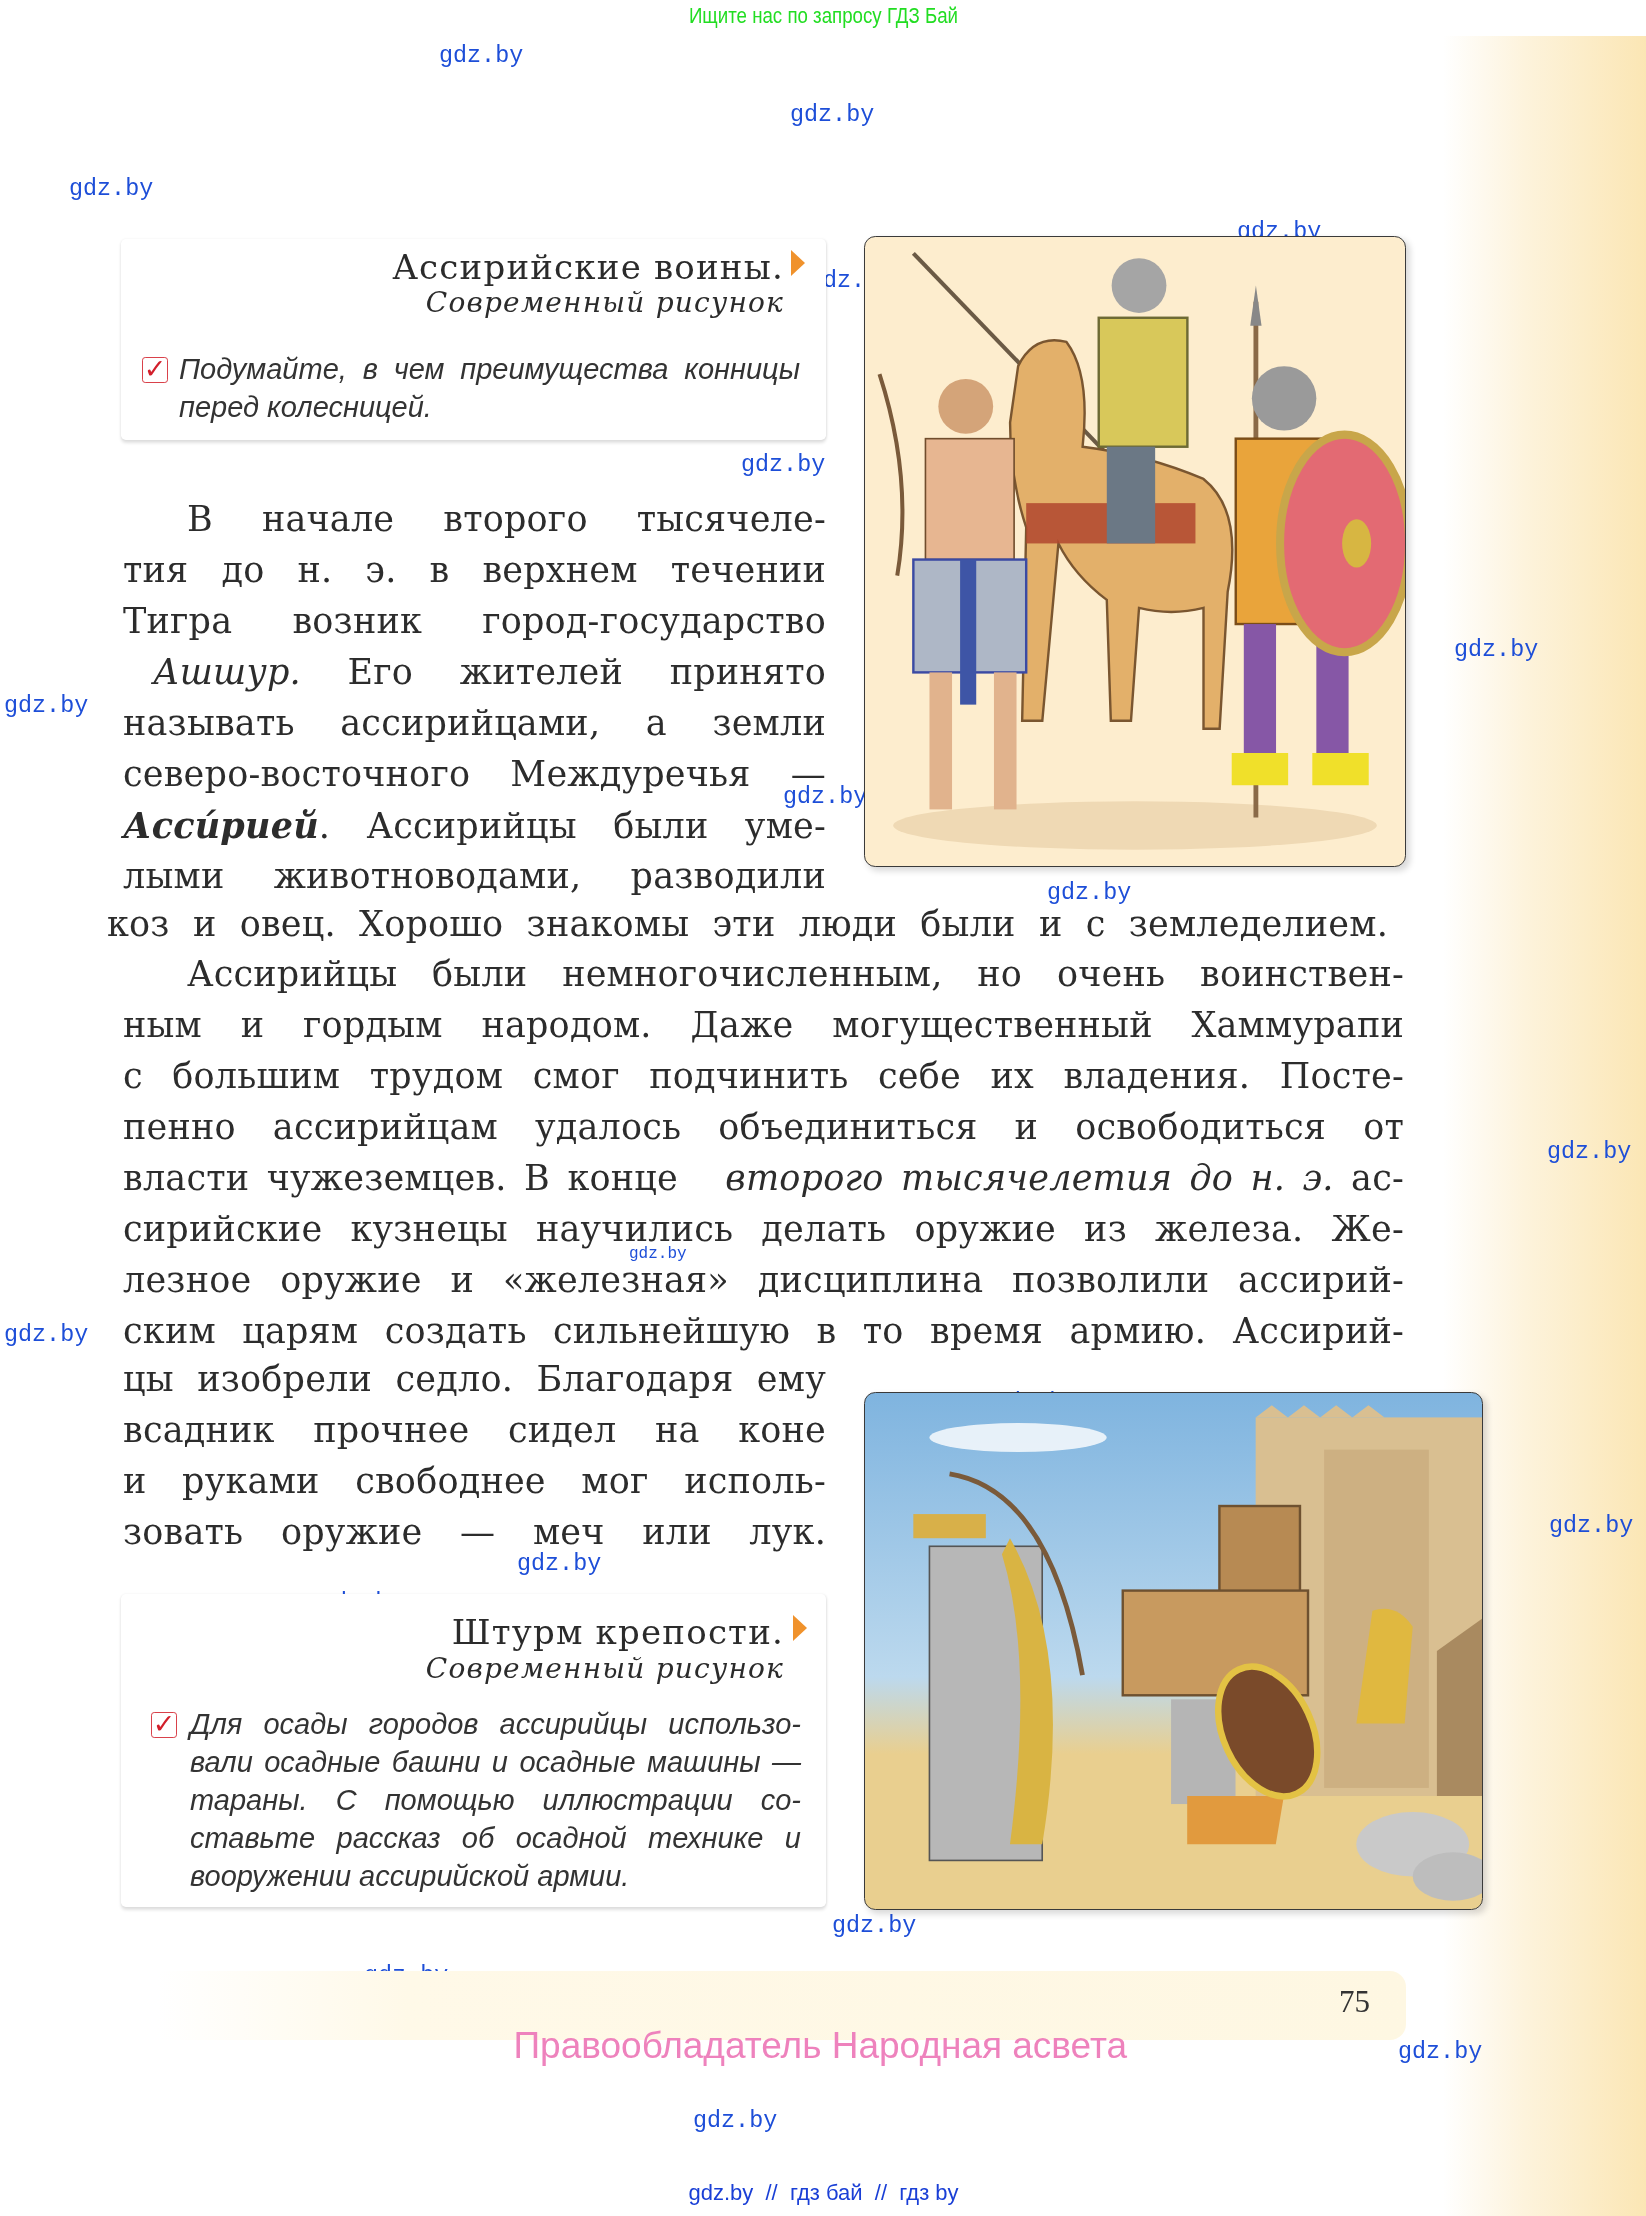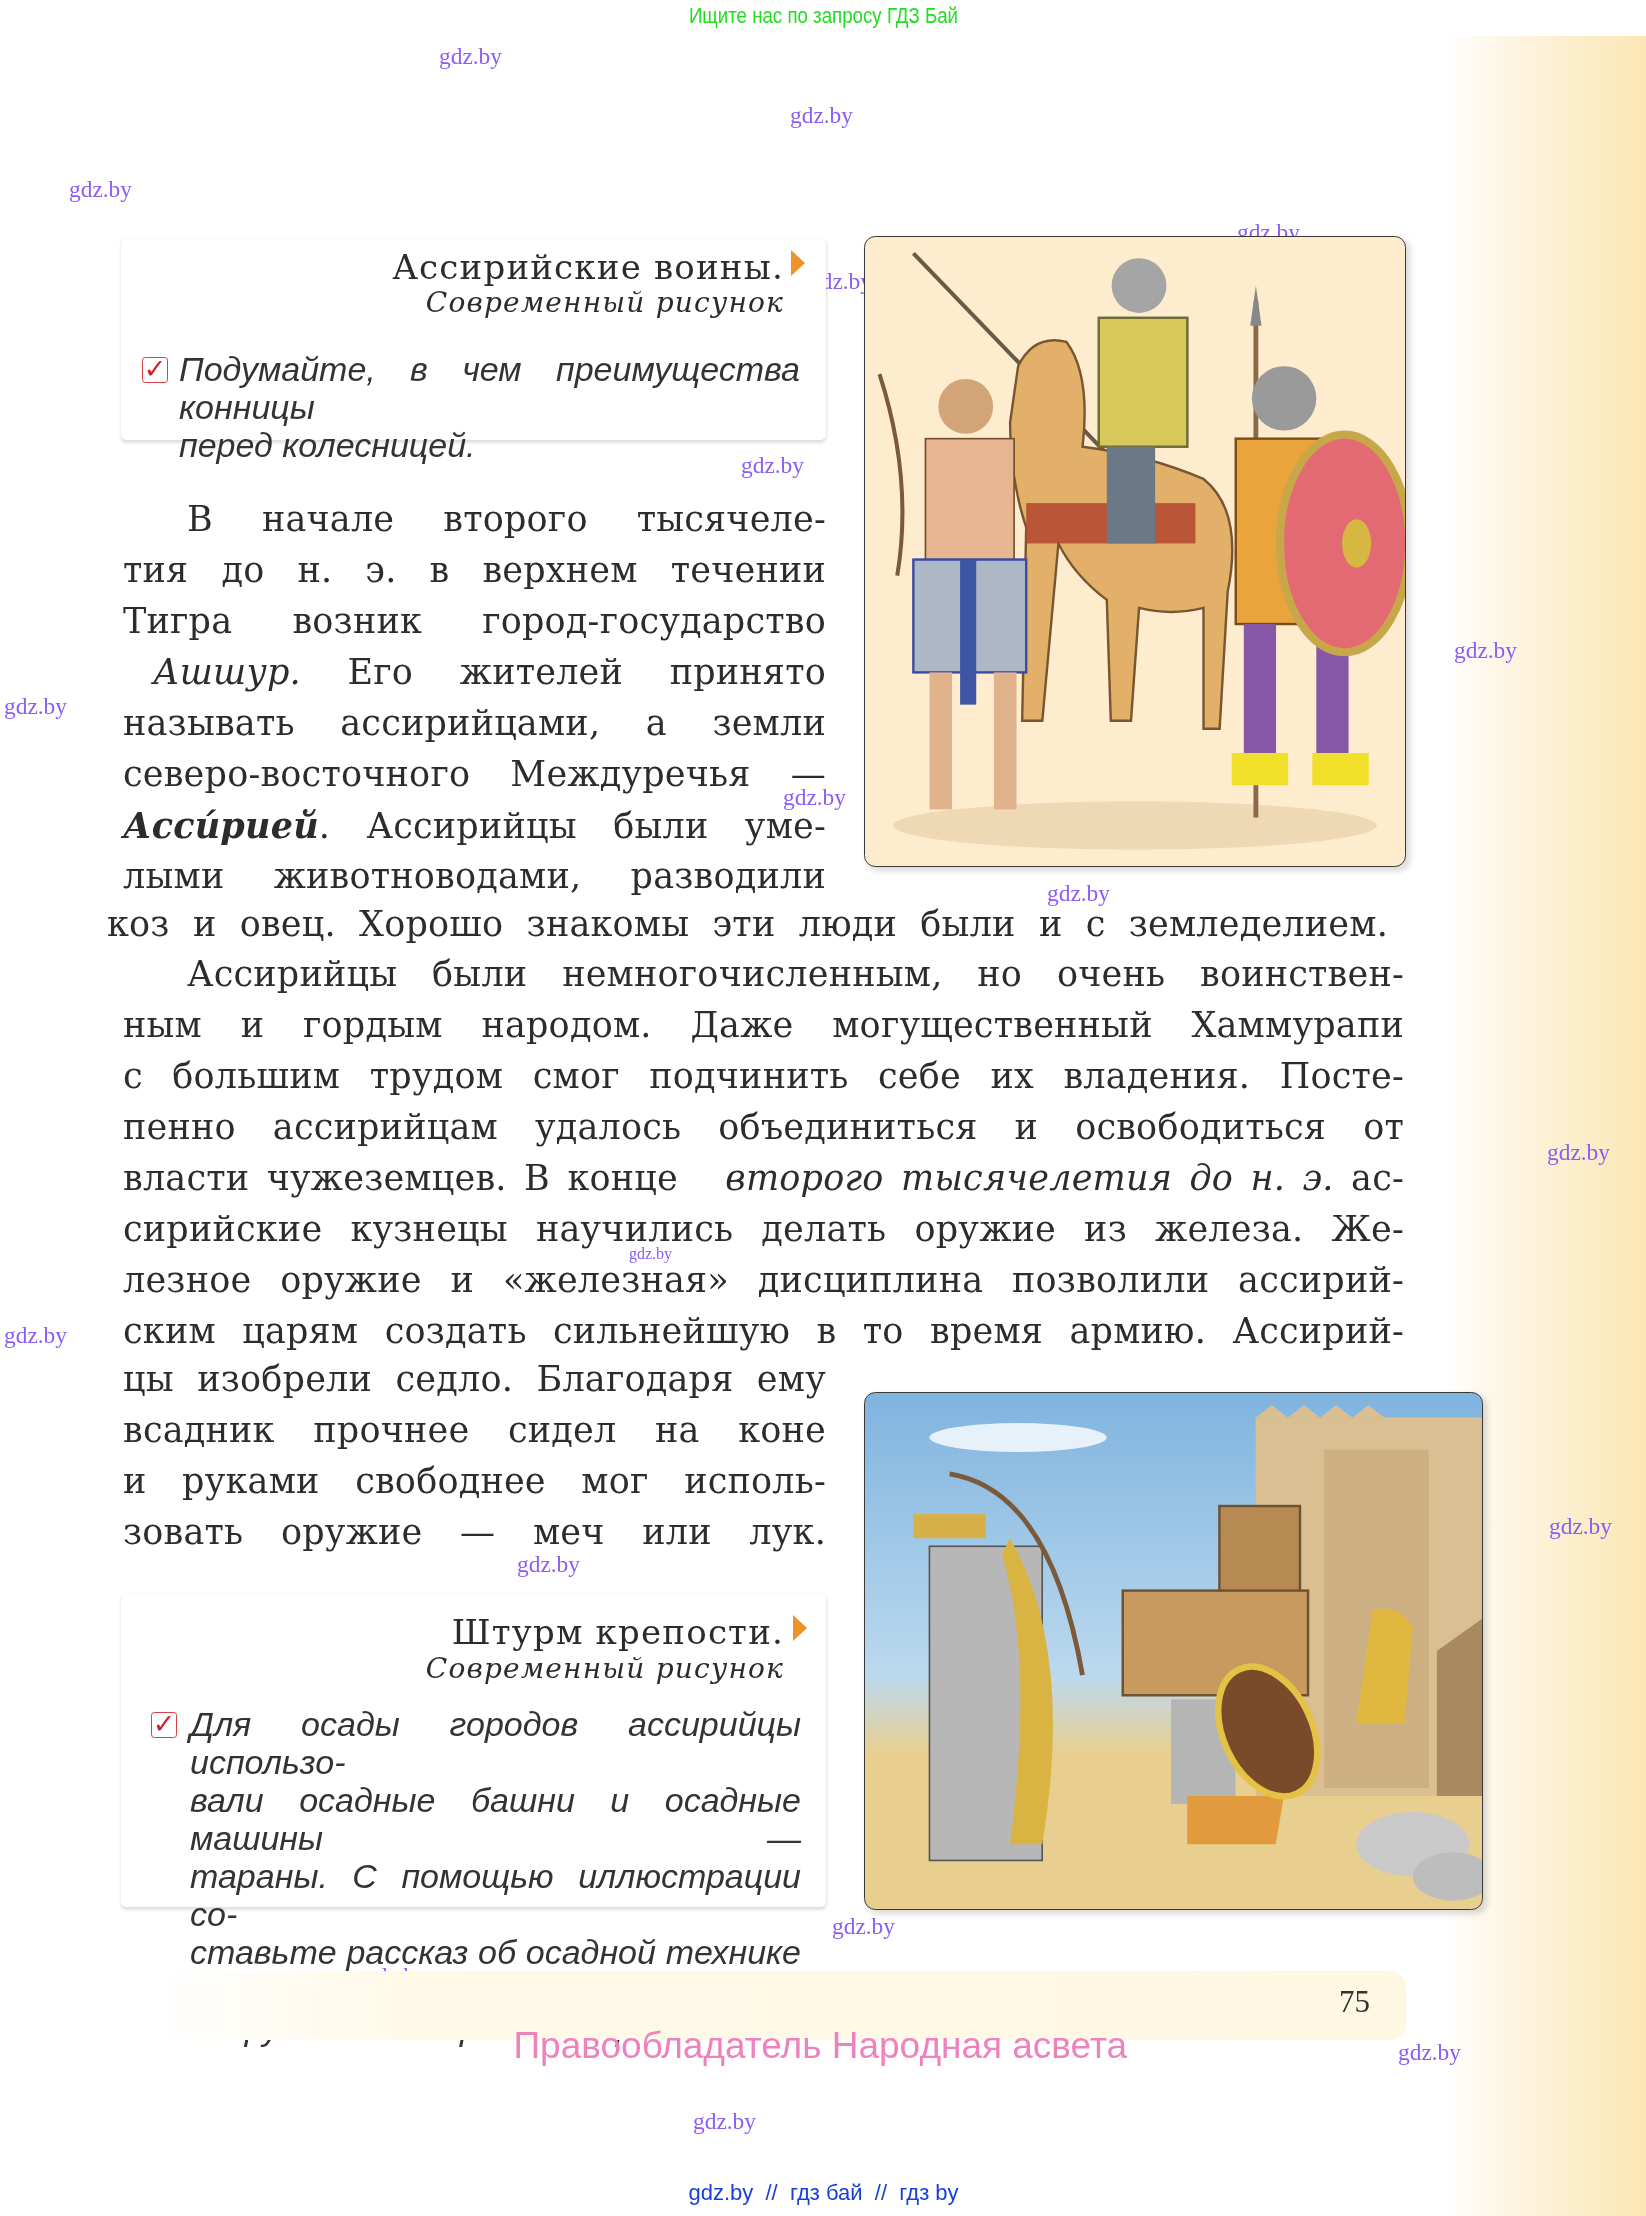--- a/index.html
+++ b/index.html
@@ -12,21 +12,21 @@
   .side-band {
     position: absolute; left: 1443px; top: 36px; width: 204px; height: 2192px;
     background: linear-gradient(to right, #ffffff 0%, #fdf3dc 40%, #fbe6b4 100%);
   }
   .top-banner {
     position: absolute; left: 0; width: 1647px; top: 3.2px; text-align: center;
     font-family: "Liberation Sans", sans-serif; font-size: 22px; color: #22dd22;
     transform: scaleX(0.85);
   }
   .wm {
-    position: absolute; font-family: Liberation Serif, serif; font-size: 23.4px; color: #8b5cf6;
+    position: absolute; font-family: Liberation Mono, monospace; font-size: 23.4px; color: #1d4ed8;
     white-space: nowrap;
   }
   .wm.small { font-size: 16px; }
 
   .caption-box {
     position: absolute; background: #ffffff;
     border-radius: 4.8px;
     box-shadow: 0 2.4px 3.2px rgba(0,0,0,0.12), 0.8px 0 2.4px rgba(0,0,0,0.06);
   }
   .cap-title {
@@ -40,21 +40,21 @@
     border-top: 13px solid transparent; border-bottom: 13px solid transparent;
     border-left: 14.5px solid #f0922c;
   }
   .check-icon {
     position: absolute; width: 26px; height: 26px; border: 1.6px solid #d9414a; border-radius: 3.2px;
     box-sizing: border-box; color: #d21f2b; font-family: "DejaVu Sans", sans-serif;
     font-size: 27px; line-height: 21px; text-align: center; background: #fff;
   }
   .task {
     position: absolute; font-family: "Liberation Sans", sans-serif; font-style: italic;
-    font-size: 34px; line-height: 38px; color: #333; text-align: justify;
+    font-size: 29px; line-height: 38px; color: #333; text-align: justify;
   }
 
   .body-text {
     position: absolute; font-family: "DejaVu Serif", serif; font-size: 35px; line-height: 51px;
     color: #2c2c2c; text-align: justify; letter-spacing: 0.2px;
   }
   .line { display: block; height: 51px; text-align: justify; text-align-last: justify; white-space: nowrap; }
   .indent { padding-left: 64px; }
   .it { font-style: italic; margin-left: 30px; }
   .bi { font-style: italic; font-weight: bold; }

